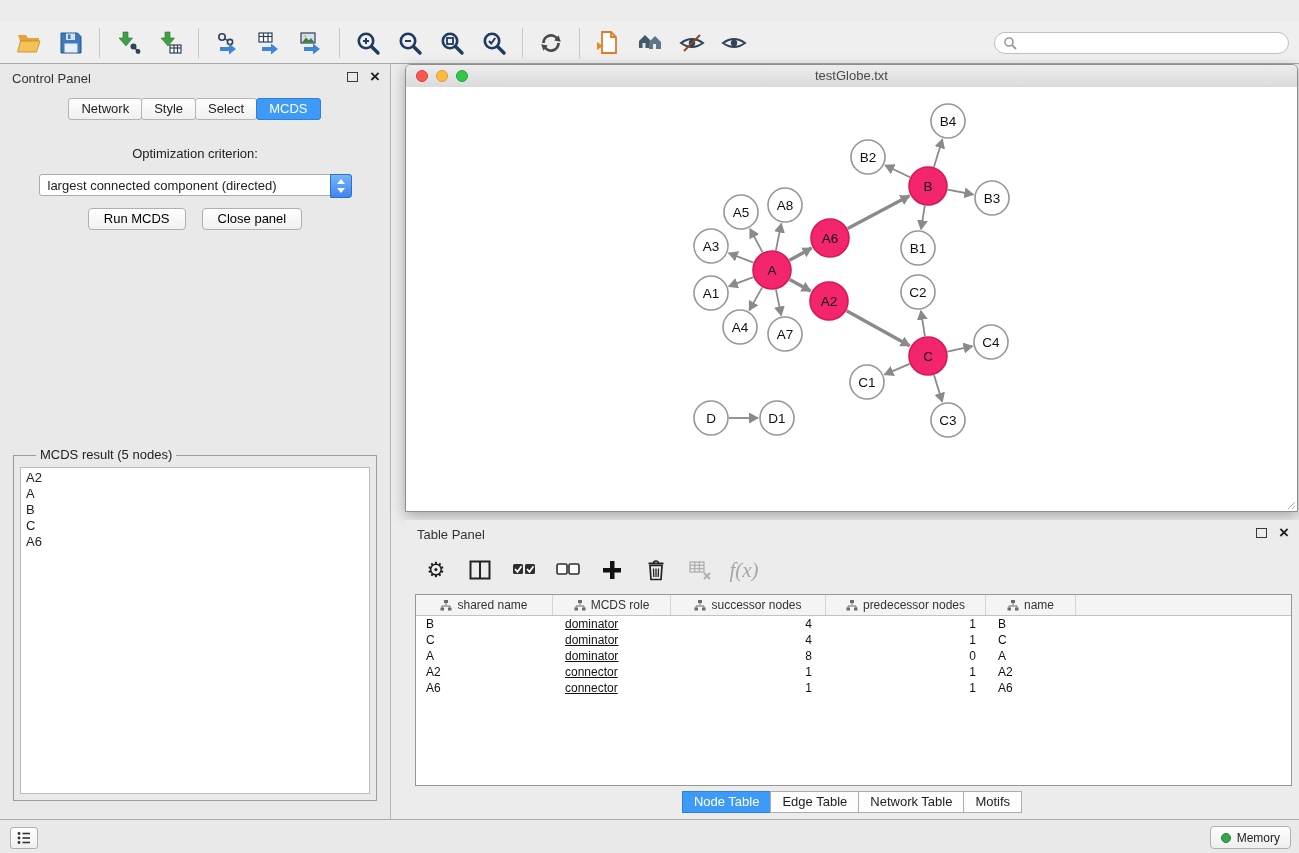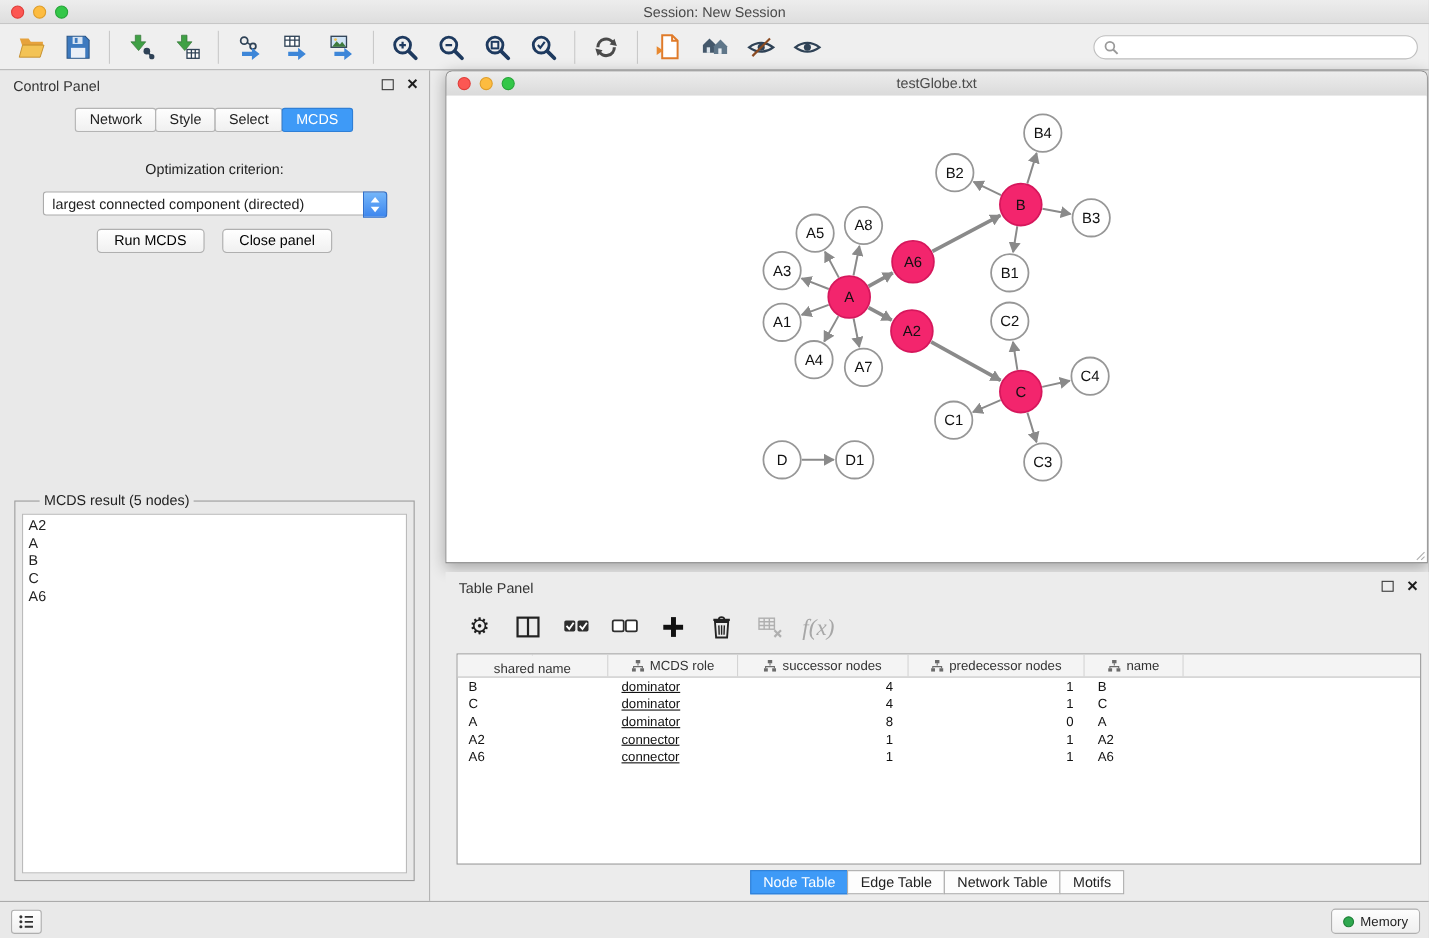--- a/index.html
+++ b/index.html
@@ -51,21 +51,21 @@
 
   
   .table-panel{position:absolute;left:405px;top:520px;width:894px;height:299px;background:#ECECEC;}
   .tp-toolbar{position:absolute;left:16px;top:32px;height:36px;display:flex;align-items:center;gap:14px;}
   .tico{width:30px;height:30px;display:flex;align-items:center;justify-content:center;}
   .gear-glyph{font-size:21px;color:#1E1E1E;line-height:26px;}
   .fx{font-family:"Liberation Serif",serif;font-style:italic;font-size:21px;color:#A7A7A7;}
   .table-wrap{position:absolute;left:10px;top:74px;width:877px;height:192px;background:#fff;border:1px solid #979797;box-sizing:border-box;overflow:hidden;}
   .thead{display:flex;height:21px;background:#F4F4F4;border-bottom:1px solid #C2C2C2;box-sizing:border-box;}
   .th{display:flex;align-items:center;justify-content:center;gap:5px;font-size:12px;color:#333;border-right:1px solid #D4D4D4;box-sizing:border-box;}
-  .th:nth-child(1){width:137px;flex-direction:column;}
+  .th:nth-child(1){width:137px;}
   .th:nth-child(2){width:118px;}
   .th:nth-child(3){width:155px;}
   .th:nth-child(4){width:160px;}
   .th:nth-child(5){width:90px;}
   .th.filler{flex:1;border-right:none;}
   .tr{display:flex;height:16px;align-items:center;font-size:12px;color:#111;}
   .td{box-sizing:border-box;white-space:nowrap;overflow:hidden;}
   .td.c0{width:137px;padding-left:10px;}
   .td.c1{width:118px;padding-left:12px;text-decoration:underline;}
   .td.c2{width:155px;text-align:right;padding-right:14px;}
@@ -80,28 +80,20 @@
   .statusbar{position:absolute;left:0;top:819px;right:0;height:34px;background:#E9E9E9;border-top:1px solid #ABABAB;box-sizing:border-box;}
   .sb-left-btn{position:absolute;left:10px;top:7px;width:26px;height:20px;background:linear-gradient(#FFF,#EFEFEF);border:1px solid #AFAFAF;border-radius:3px;display:flex;align-items:center;justify-content:center;}
   .memory-btn{position:absolute;right:8px;top:6px;height:21px;padding:0 10px;background:linear-gradient(#FDFDFD,#EFEFEF);border:1px solid #B0B0B0;border-radius:4px;display:flex;align-items:center;gap:6px;font-size:12px;}
   .mem-dot{width:10px;height:10px;border-radius:50%;background:#2FA84F;border:1px solid #1F8038;box-sizing:border-box;}
 </style>
 </head>
 <body>
 
 <div class="app">
 
-  <div class="titlebar">
-    <div class="traffic">
-      <span class="dot red"></span>
-      <span class="dot yellow"></span>
-      <span class="dot green"></span>
-    </div>
-    <div class="win-title">Session: New Session</div>
-  </div>
 
   <div class="toolbar">
     <span class="tbtn">
         <svg width="26" height="26" viewBox="0 0 26 26">
           <path d="M2 5 h8 l2 3 h11 v3 H4 Z" fill="#E6A23C"></path>
           <path d="M4.5 11 h19.5 L20.5 22 H1.5 Z" fill="#F3C355" stroke="#C08A28" stroke-width="0.8"></path>
         </svg>
       </span>
     <span class="tbtn">
         <svg width="26" height="26" viewBox="0 0 26 26">

